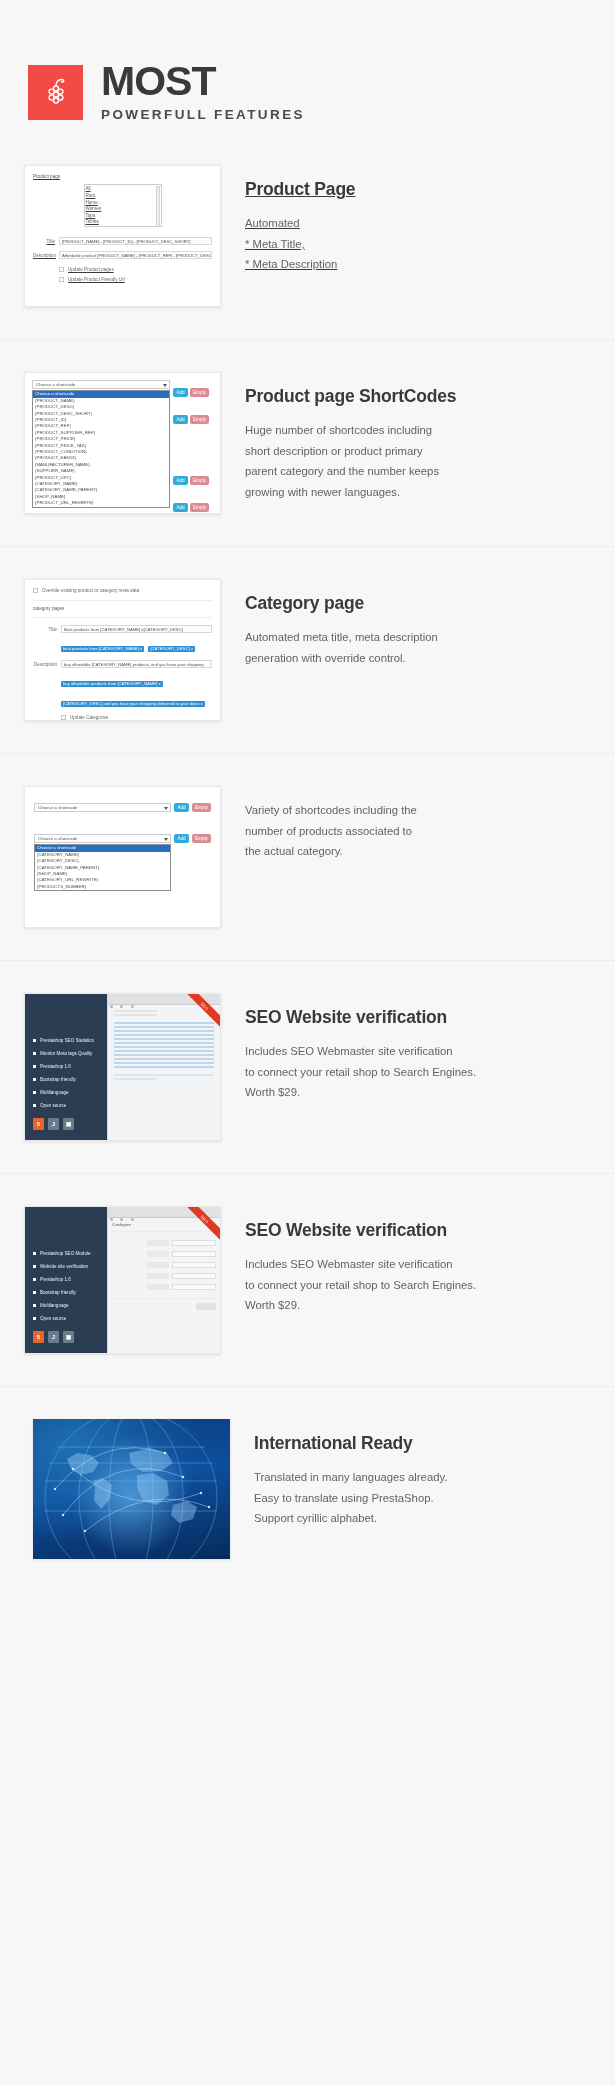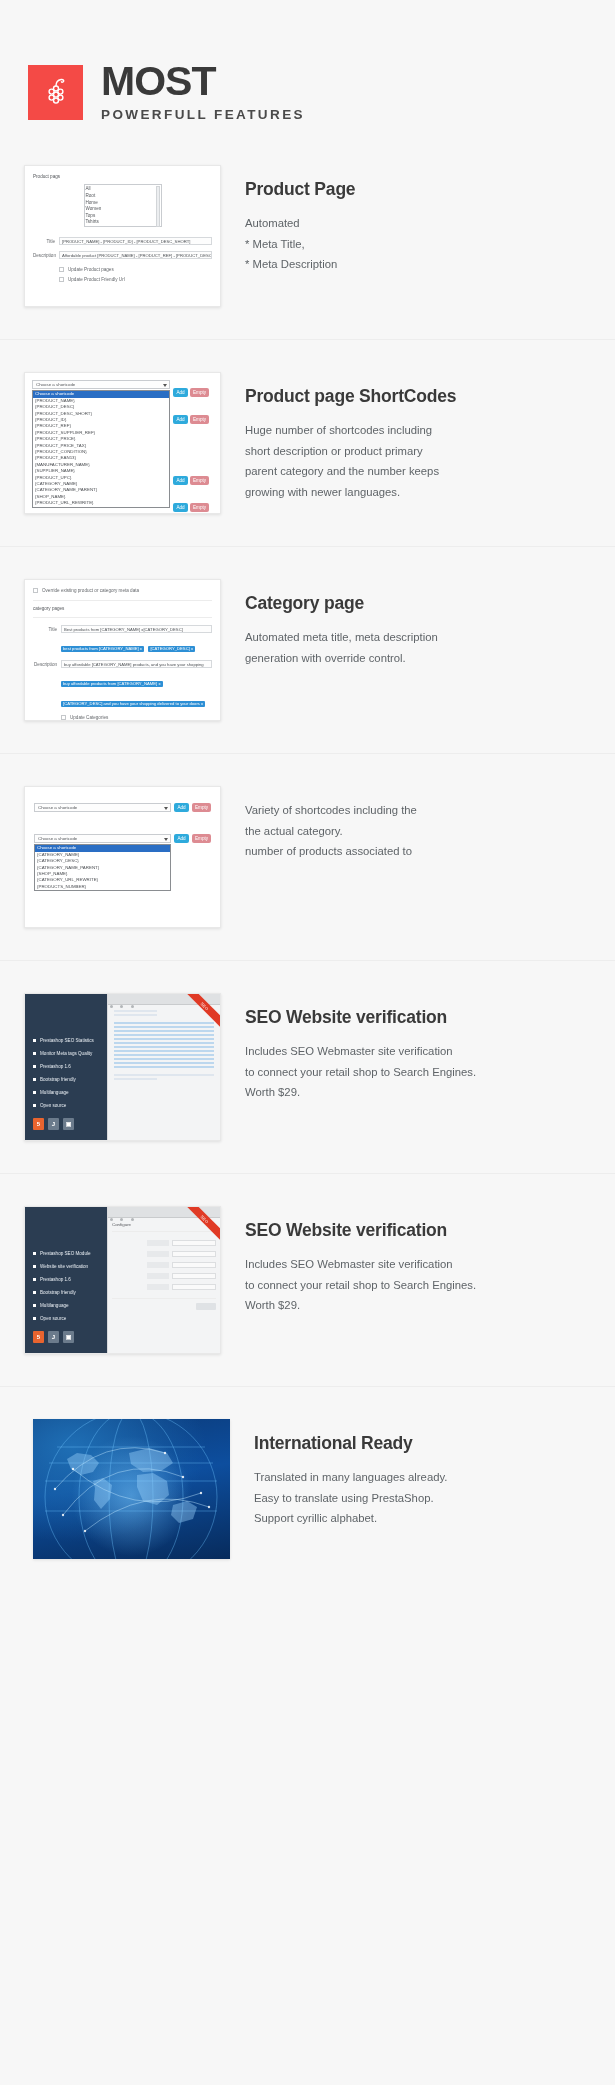--- a/index.html
+++ b/index.html
@@ -155,21 +155,21 @@
         <circle cx="13" cy="23.6" r="2.5"></circle>
       </svg>
     </span>
   </div>
   <div class="header-text">
     <div class="header-title">MOST</div>
     <div class="header-sub">POWERFULL FEATURES</div>
   </div>
 </div>
 
-<div class="row first" style="margin-top:43px;padding-bottom:32px;">
+<div class="row first" style="margin-top:43px;padding-bottom:32px;text-decoration:underline;">
   <div class="shot" style="height:142px;padding:8px 8px 0 8px;">
     <div class="mini" style="margin-bottom:5px;">Product pags</div>
     <div style="display:flex;justify-content:center;">
       <div style="border:1px solid #c9ccd0;background:#fff;width:78px;height:43px;padding:1px;position:relative;">
         <div class="mini" style="line-height:6.6px;">
           <div>All</div>
           <div>Root</div>
           <div>Home</div>
           <div>Women</div>
           <div>Tops</div>
@@ -305,22 +305,22 @@
           <div>{CATEGORY_URL_REWRITE}</div>
           <div>{PRODUCTS_NUMBER}</div>
         </div>
       </div>
       <span class="btn-add">Add</span>
       <span class="btn-empty">Empty</span>
     </div>
   </div>
   <div class="copy">
     <p>Variety of shortcodes including the</p>
+    <p>number of products associated to</p>
     <p>the actual category.</p>
-    <p>number of products associated to</p>
   </div>
 </div>
 
 <div class="row" style="padding-top:32px;padding-bottom:32px;">
   <div class="shot" style="height:148px;padding:0;">
     <div class="seo-wrap">
       <div class="seo-side">
         <ul>
           <li>Prestashop SEO Statistics</li>
           <li>Monitor Meta tags Quality</li>

